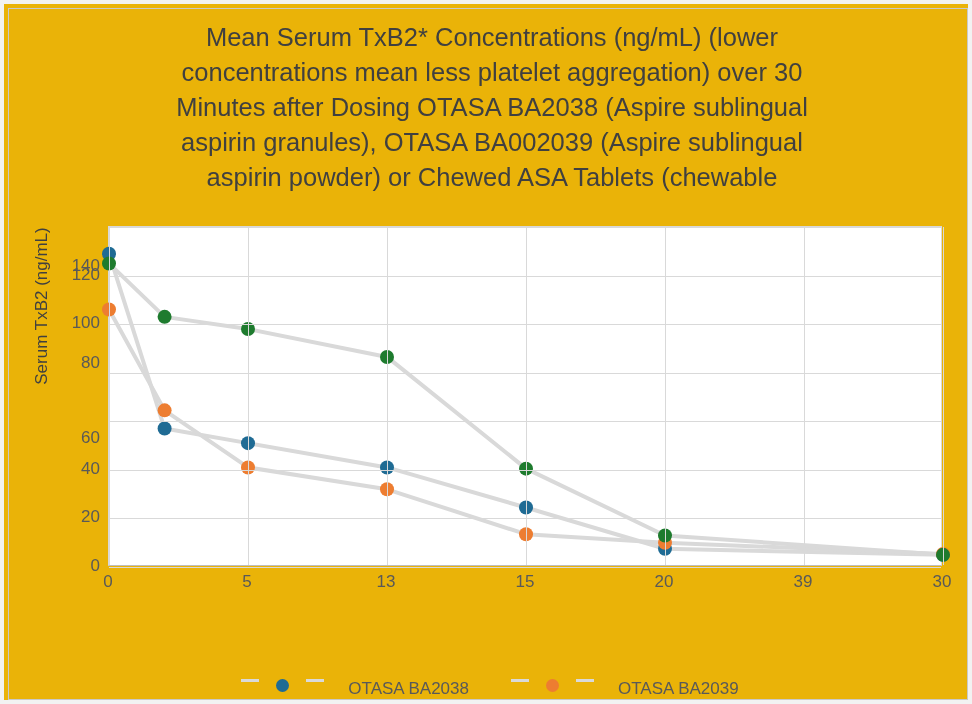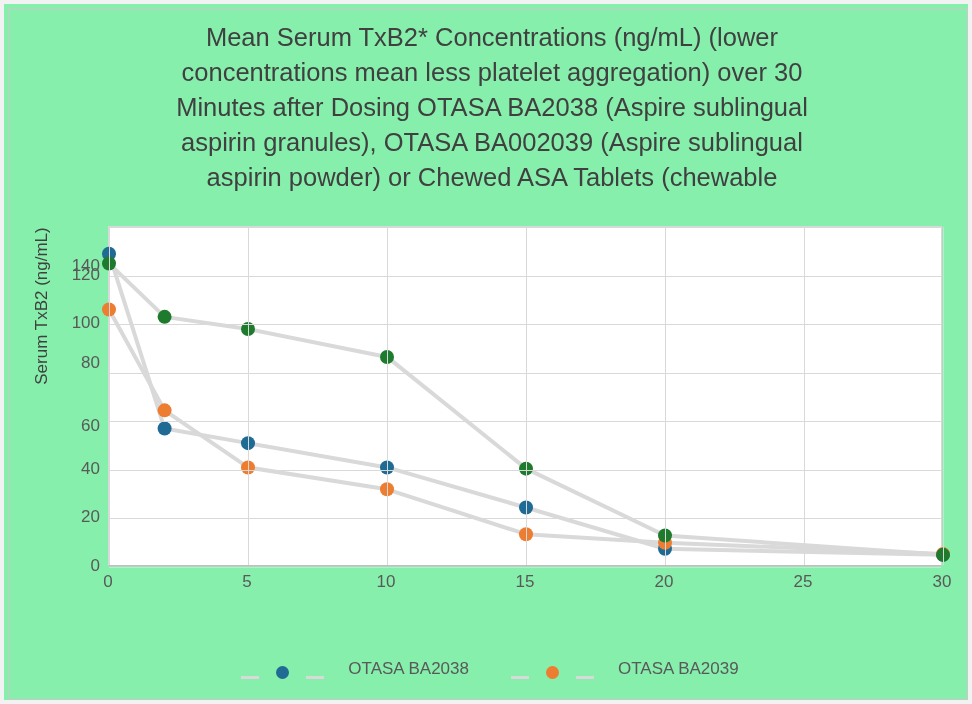--- a/index.html
+++ b/index.html
@@ -13,21 +13,21 @@
     font-family: "Liberation Sans", sans-serif;
     overflow: hidden;
   }
   #chart-frame {
     position: absolute;
     left: 0; top: 0;
     width: 972px;
     height: 704px;
     box-sizing: border-box;
     border: 4px solid #f2f2f2;
-    background: #86efac;
+    background: #eab308;
   }
   #chart-frame::after {
     content: "";
     position: absolute;
     left: 4px; top: 4px;
     width: 960px; height: 692px;
     box-sizing: border-box;
     border: 1px solid #c9c9c9;
     pointer-events: none;
   }
@@ -136,22 +136,23 @@
     left: 0;
     top: 655px;
     width: 972px;
     display: flex;
     justify-content: center;
     align-items: center;
     gap: 42px;
   }
   .legend-item {
     display: flex;
-    align-items: flex-end;
+    align-items: flex-start;
     gap: 16px;
+    margin-top: 20px;
   }
   .legend-line {
     width: 18px;
     height: 3px;
     background: #d9d9d9;
   }
   .legend-dot {
     width: 13px;
     height: 13px;
     border-radius: 50%;
@@ -172,21 +173,21 @@
   <div id="chart-title">Mean Serum TxB2* Concentrations (ng/mL) (lower
 concentrations mean less platelet aggregation) over 30
 Minutes after Dosing OTASA BA2038 (Aspire sublingual
 aspirin granules), OTASA BA002039 (Aspire sublingual
 aspirin powder) or Chewed ASA Tablets (chewable</div>
 
   <div id="ytick-wrap">
       <div class="ytick" style="top: 340px;">0</div>
       <div class="ytick" style="top: 291.429px;">20</div>
       <div class="ytick" style="top: 242.857px;">40</div>
-      <div class="ytick" style="top: 200px;">60</div>
+      <div class="ytick" style="top: 212px;">60</div>
       <div class="ytick" style="top: 137px;">80</div>
       <div class="ytick" style="top: 97.1429px;">100</div>
       <div class="ytick" style="top: 48.5714px;">120</div>
       <div class="ytick" style="top: 0px; margin-top: 40px;">140</div>
     </div>
 
   <div id="y-axis-title">Serum TxB2 (ng/mL)</div>
 
   <div id="plot-area">
     <svg id="series-svg" viewBox="0 0 834 340" preserveAspectRatio="none">
@@ -228,24 +229,24 @@
       <div class="grid-v" style="left: 278px;"></div>
       <div class="grid-v" style="left: 417px;"></div>
       <div class="grid-v" style="left: 556px;"></div>
       <div class="grid-v" style="left: 695px;"></div>
       <div class="grid-v" style="left: 834px;"></div>
     </div>
 
   <div id="xtick-wrap">
       <div class="xtick" style="left: 0px;">0</div>
       <div class="xtick" style="left: 139px;">5</div>
-      <div class="xtick" style="left: 278px;">10</div>
+      <div class="xtick" style="left: 278px;">13</div>
       <div class="xtick" style="left: 417px;">15</div>
       <div class="xtick" style="left: 556px;">20</div>
-      <div class="xtick" style="left: 695px;">25</div>
+      <div class="xtick" style="left: 695px;">39</div>
       <div class="xtick" style="left: 834px;">30</div>
     </div>
 
 
   <div id="legend">
       <div class="legend-item">
         <span class="legend-line"></span>
         <span class="legend-dot" style="background: rgb(31, 107, 148);"></span>
         <span class="legend-line"></span>
         <span class="legend-label">OTASA BA2038</span>

